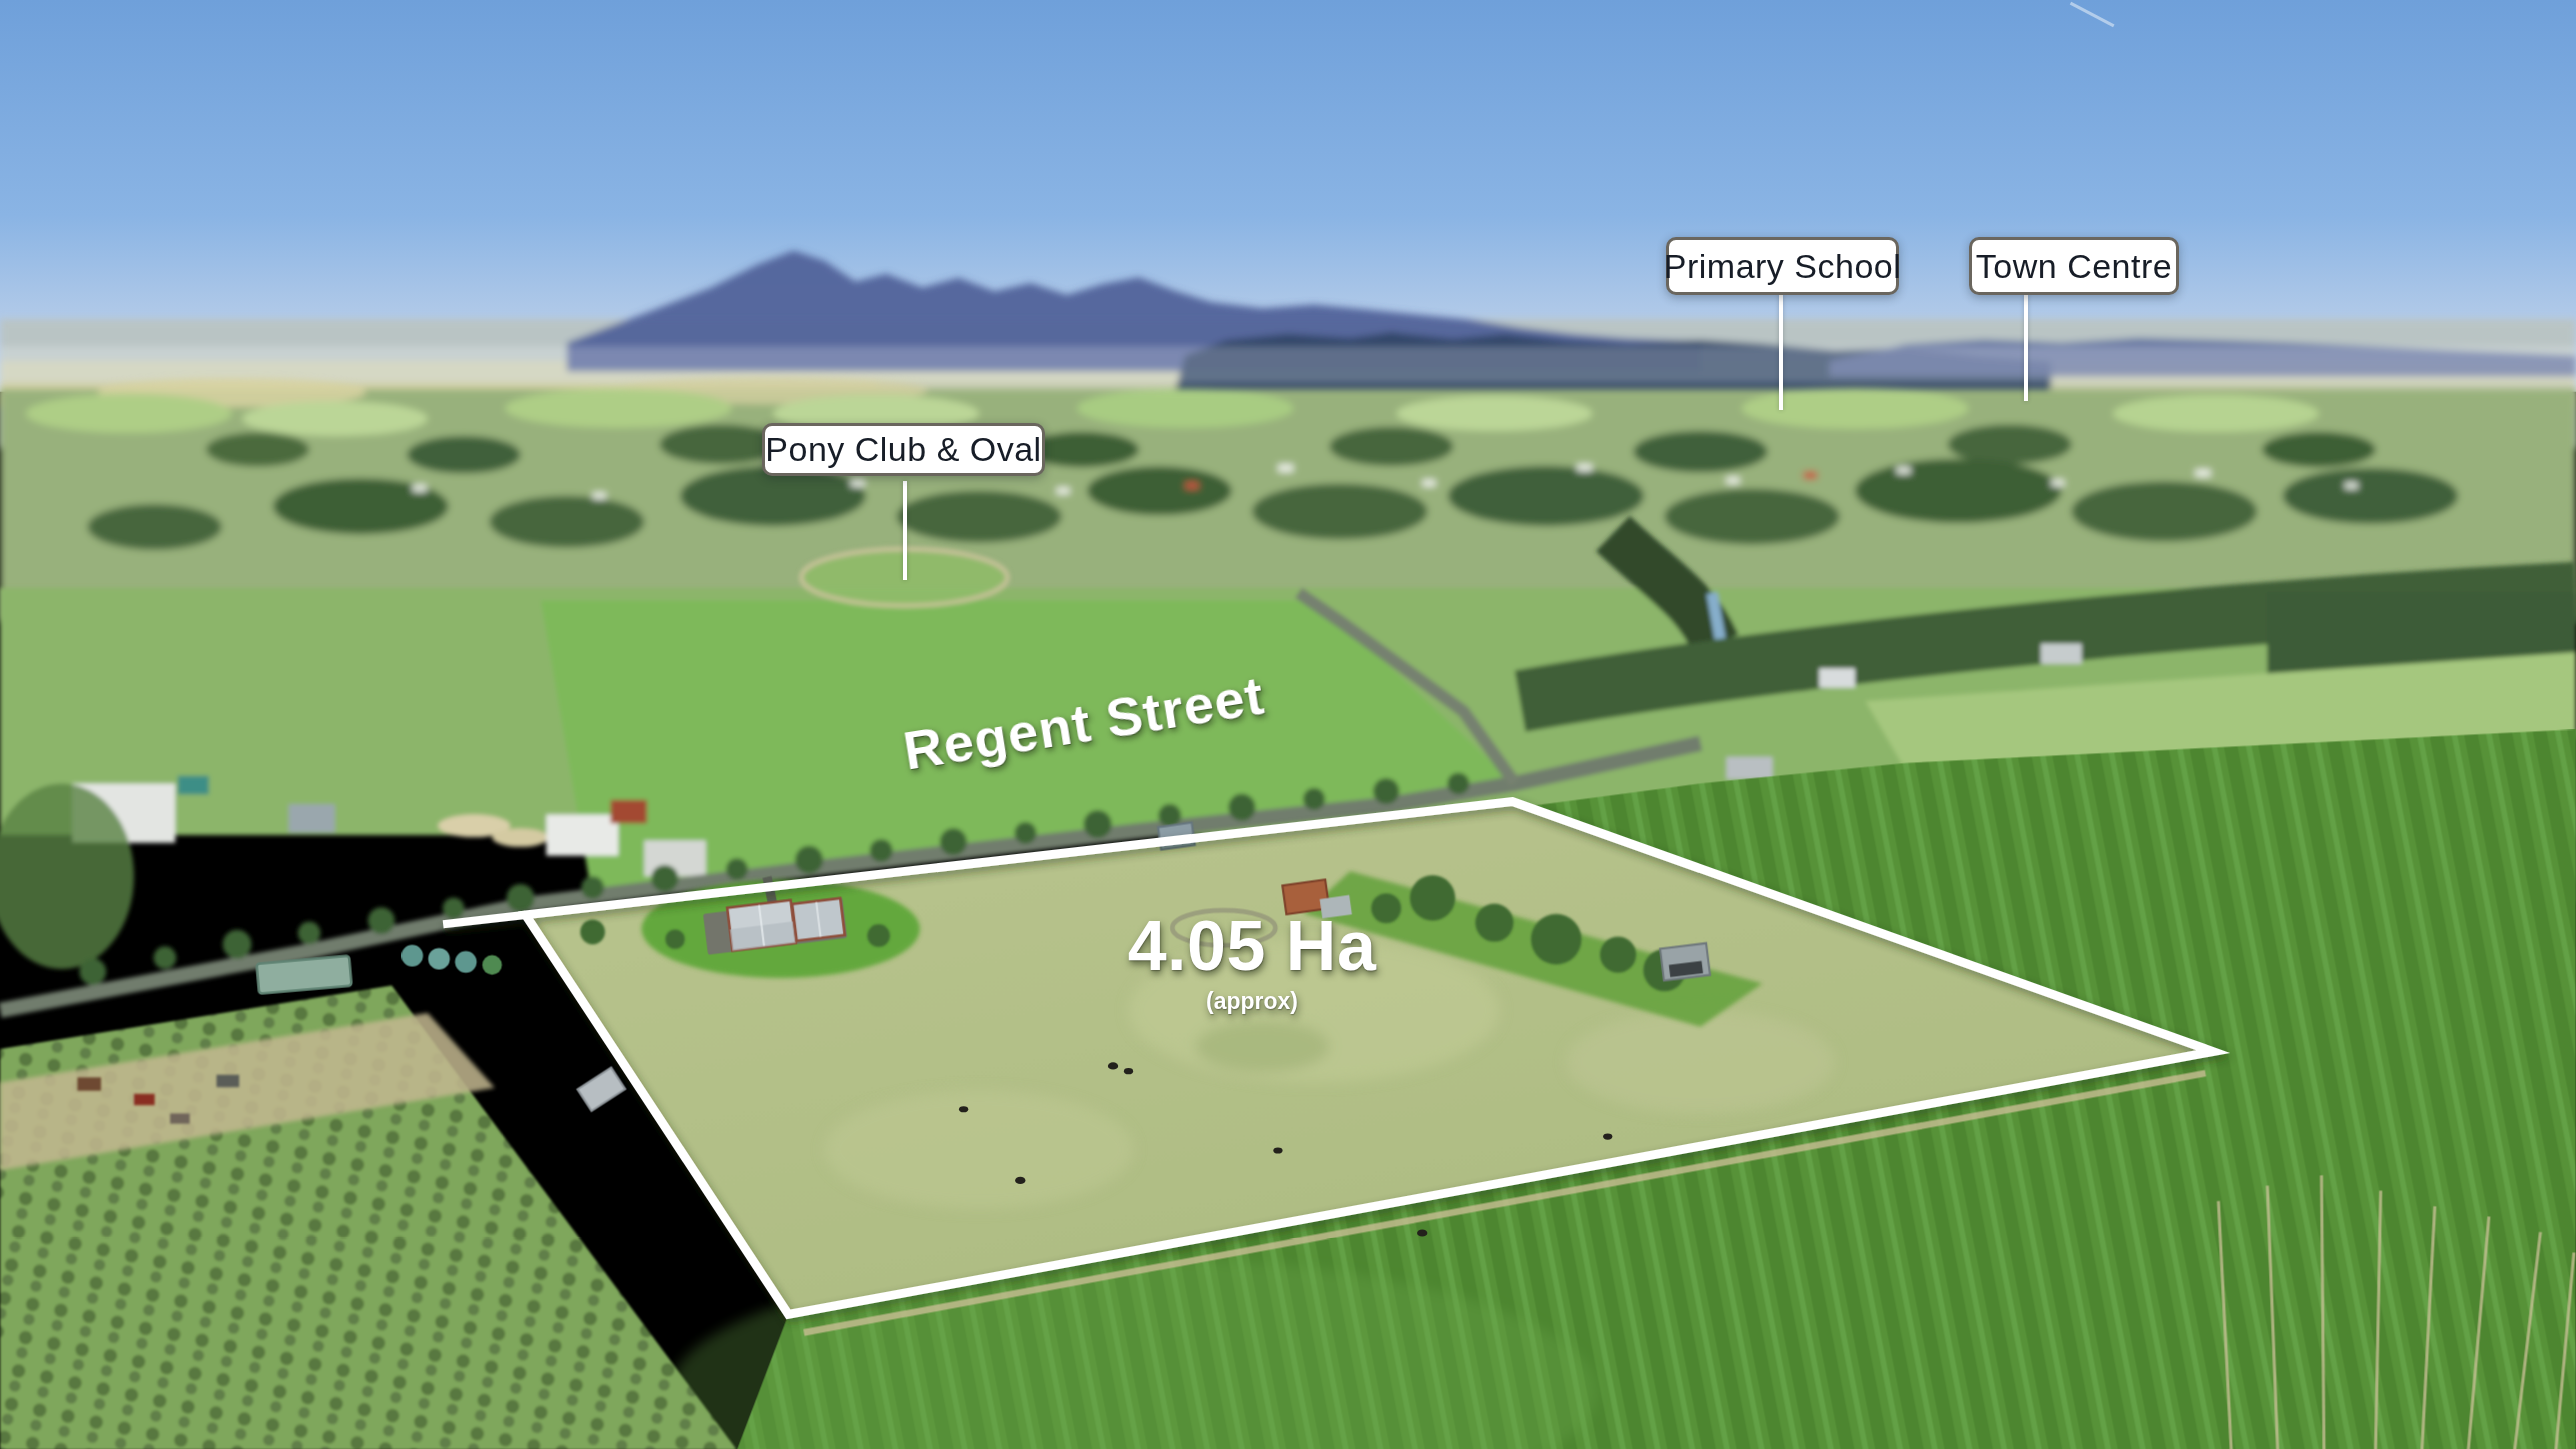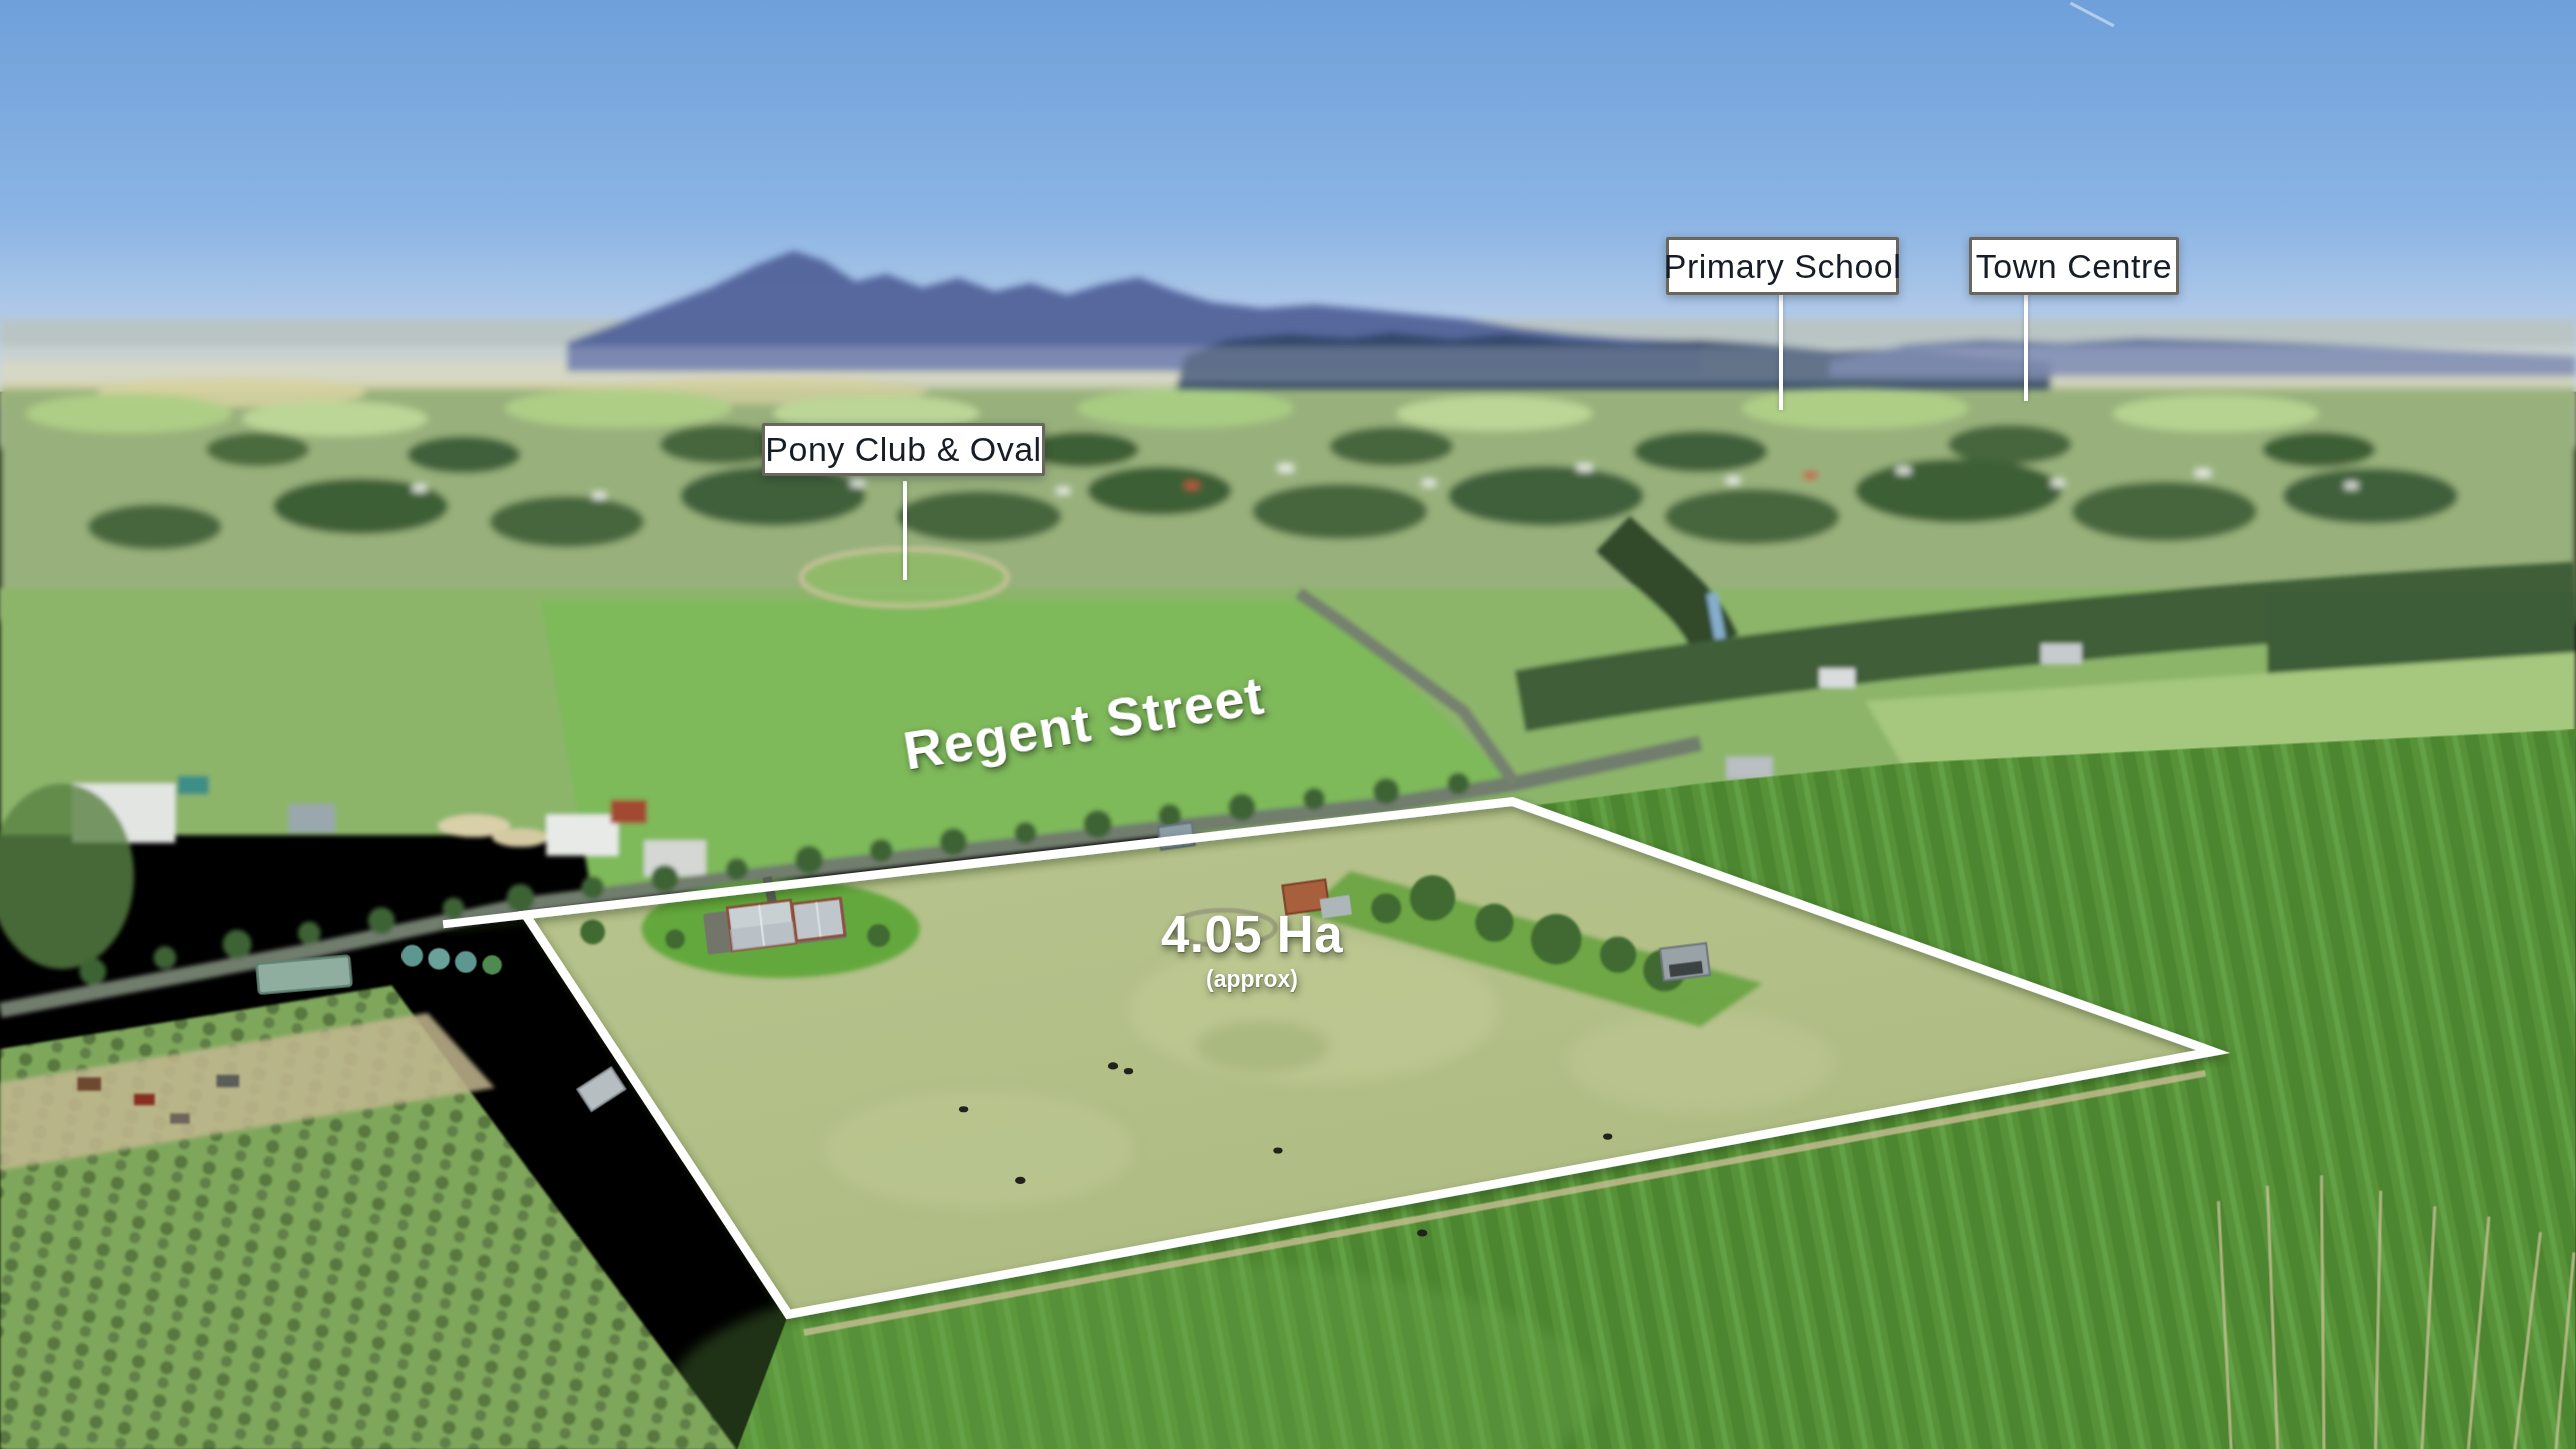--- a/index.html
+++ b/index.html
@@ -3,41 +3,41 @@
 <meta charset="utf-8">
 <style>
   html,body{margin:0;padding:0;background:#000;}
   .stage{
     position:relative;width:2576px;height:1450px;overflow:hidden;
     font-family:"Liberation Sans",sans-serif;
   }
   .stage svg{position:absolute;left:0;top:0;width:100%;height:100%;display:block;}
   
   .map-label{
-    position:absolute;background:#ffffff;border:3.6px solid #6a665e;border-radius:2px;
+    position:absolute;background:#ffffff;border:3.6px solid #6a665e;border-radius:10px;
     color:#171d27;display:flex;align-items:center;justify-content:center;
     font-size:34px;font-weight:400;letter-spacing:0.5px;white-space:nowrap;
     box-shadow:0 2.6px 9.3px rgba(20,30,40,.30);box-sizing:border-box;z-index:30;
   }
   .leader{
     position:absolute;width:3.6px;background:#ffffff;z-index:25;
     box-shadow:0 0 4.1px rgba(20,30,40,.25);
   }
   .street-label{
     position:absolute;left:904px;top:720px;z-index:28;
     color:#ffffff;font-size:54px;font-weight:700;letter-spacing:1px;white-space:nowrap;
     transform:rotate(-9deg);transform-origin:left center;
     text-shadow:1.5px 3.1px 6.2px rgba(25,35,15,.6), 0.5px 1px 1px rgba(0,0,0,.35);
   }
   .area-label{
     position:absolute;left:1077px;top:906px;width:350px;z-index:28;
     display:flex;flex-direction:column;align-items:center;color:#ffffff;
     text-shadow:1.5px 3.6px 7.2px rgba(25,35,15,.55), 0.5px 1px 1.5px rgba(0,0,0,.35);
   }
-  .area-ha{font-size:51px;font-weight:700;line-height:1.15;letter-spacing:0.5px;}
+  .area-ha{font-size:70px;font-weight:700;line-height:1.15;letter-spacing:0.5px;}
   .area-acres{font-size:48px;font-weight:700;line-height:1.2;letter-spacing:0.5px;}
   .area-approx{font-size:23px;font-weight:700;line-height:1.25;}
 </style>
 </head>
 <body>
 
 <div class="stage">
 
   <svg viewBox="0 0 4999 2813" preserveAspectRatio="none">
     <defs>

